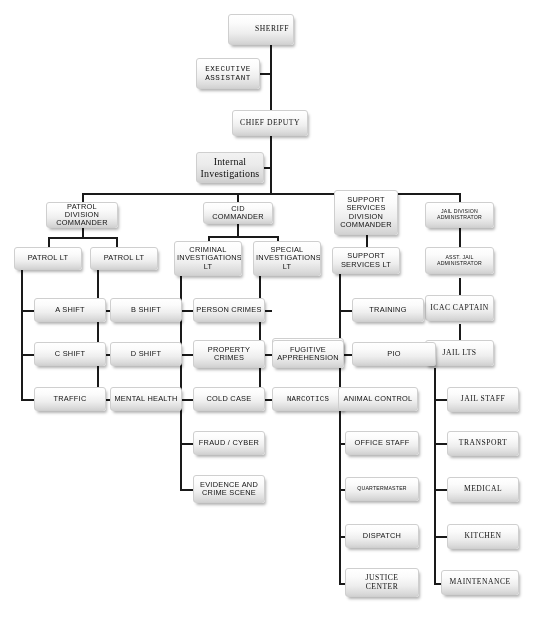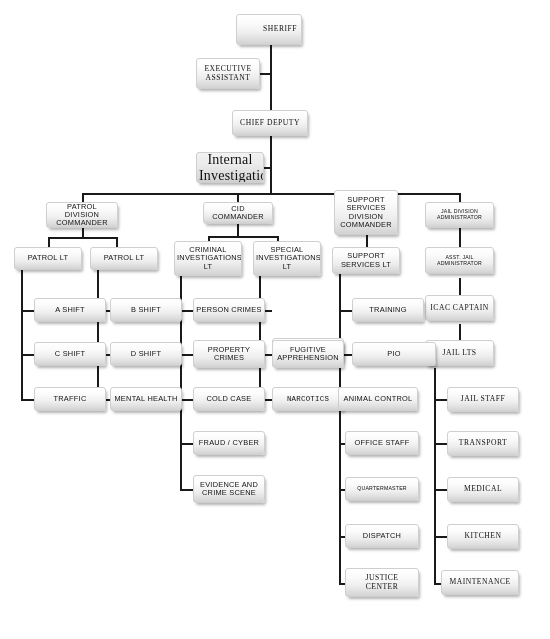--- a/index.html
+++ b/index.html
@@ -53,21 +53,21 @@
   }
   
   .f-serif {
     font-family: "Liberation Serif", serif;
     font-size: 7.6px;
     letter-spacing: 0.5px;
     font-weight: 400;
   }
   .f-serif-mixed {
     font-family: "Liberation Serif", serif;
-    font-size: 14px;
+    font-size: 10px;
     letter-spacing: 0.2px;
     font-weight: 400;
   }
   .node.shaded {
     background: linear-gradient(to bottom, #f2f2f2 0%, #ebebeb 40%, #d9d9d9 85%, #cfcfcf 100%);
   }
   .conn {
     position: absolute;
     background: #1a1a1a;
     z-index: 1;
@@ -143,25 +143,25 @@
   <div class="conn h" style="left:339px; top:536px; width:13px;"></div>
   <div class="conn h" style="left:339px; top:583px; width:13px;"></div>
 
   <div class="conn v" style="left:434px; top:368px; height:216px;"></div>
   <div class="conn h" style="left:434px; top:399px; width:13px;"></div>
   <div class="conn h" style="left:434px; top:443px; width:13px;"></div>
   <div class="conn h" style="left:434px; top:489px; width:13px;"></div>
   <div class="conn h" style="left:434px; top:536px; width:13px;"></div>
   <div class="conn h" style="left:434px; top:583px; width:13px;"></div>
 
-  <div class="node f-serif" style="left:236px; top:14px; width:66px; height:31px;padding-left:24px;">
+  <div class="node f-serif" style="left:228px; top:14px; width:66px; height:31px;padding-left:24px;">
     <span>SHERIFF</span>
   </div>
 
-  <div class="node f-serif" style="left:196px; top:58px; width:64px; height:31px; flex-direction:column; justify-content:center;">
+  <div class="node f-serif" style="left:196px; top:58px; width:64px; height:31px; flex-direction:column; justify-content:center;font-family:Liberation Mono, monospace;">
     <span>EXECUTIVE</span>
     <span>ASSISTANT</span>
   </div>
 
   <div class="node f-serif" style="left:232px; top:110px; width:76px; height:26px;">
     <span>CHIEF DEPUTY</span>
   </div>
 
   <div class="node f-serif-mixed shaded" style="left:196px; top:152px; width:68px; height:31px; flex-direction:column; justify-content:center;">
     <span>Internal</span>

